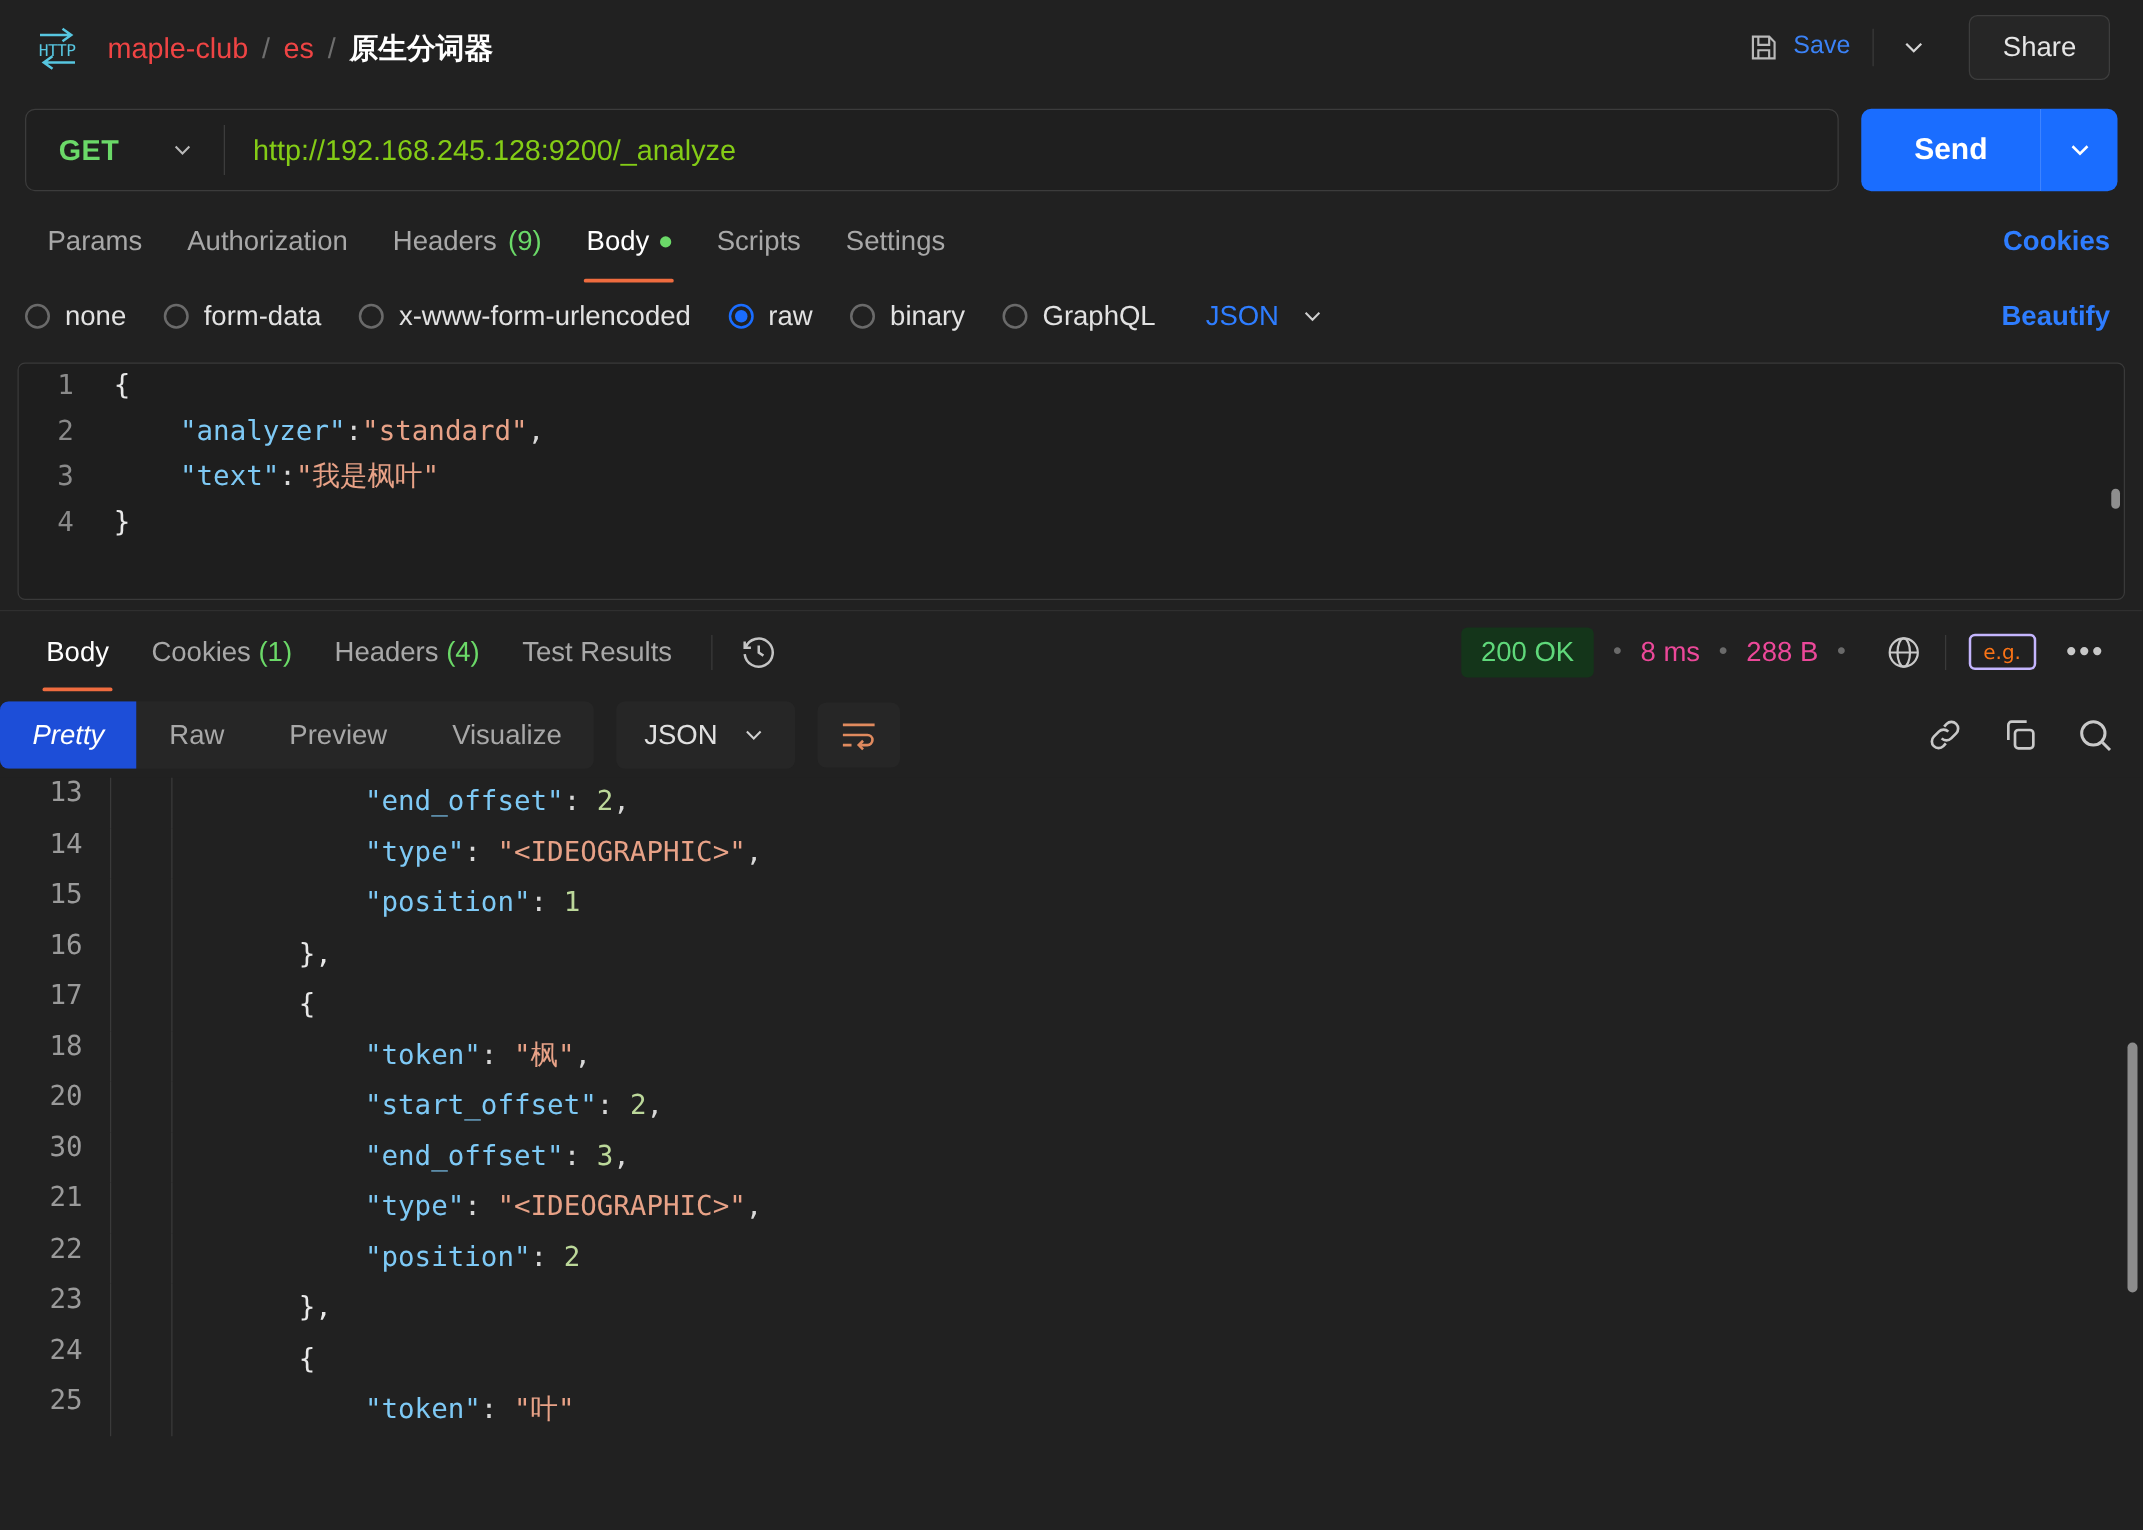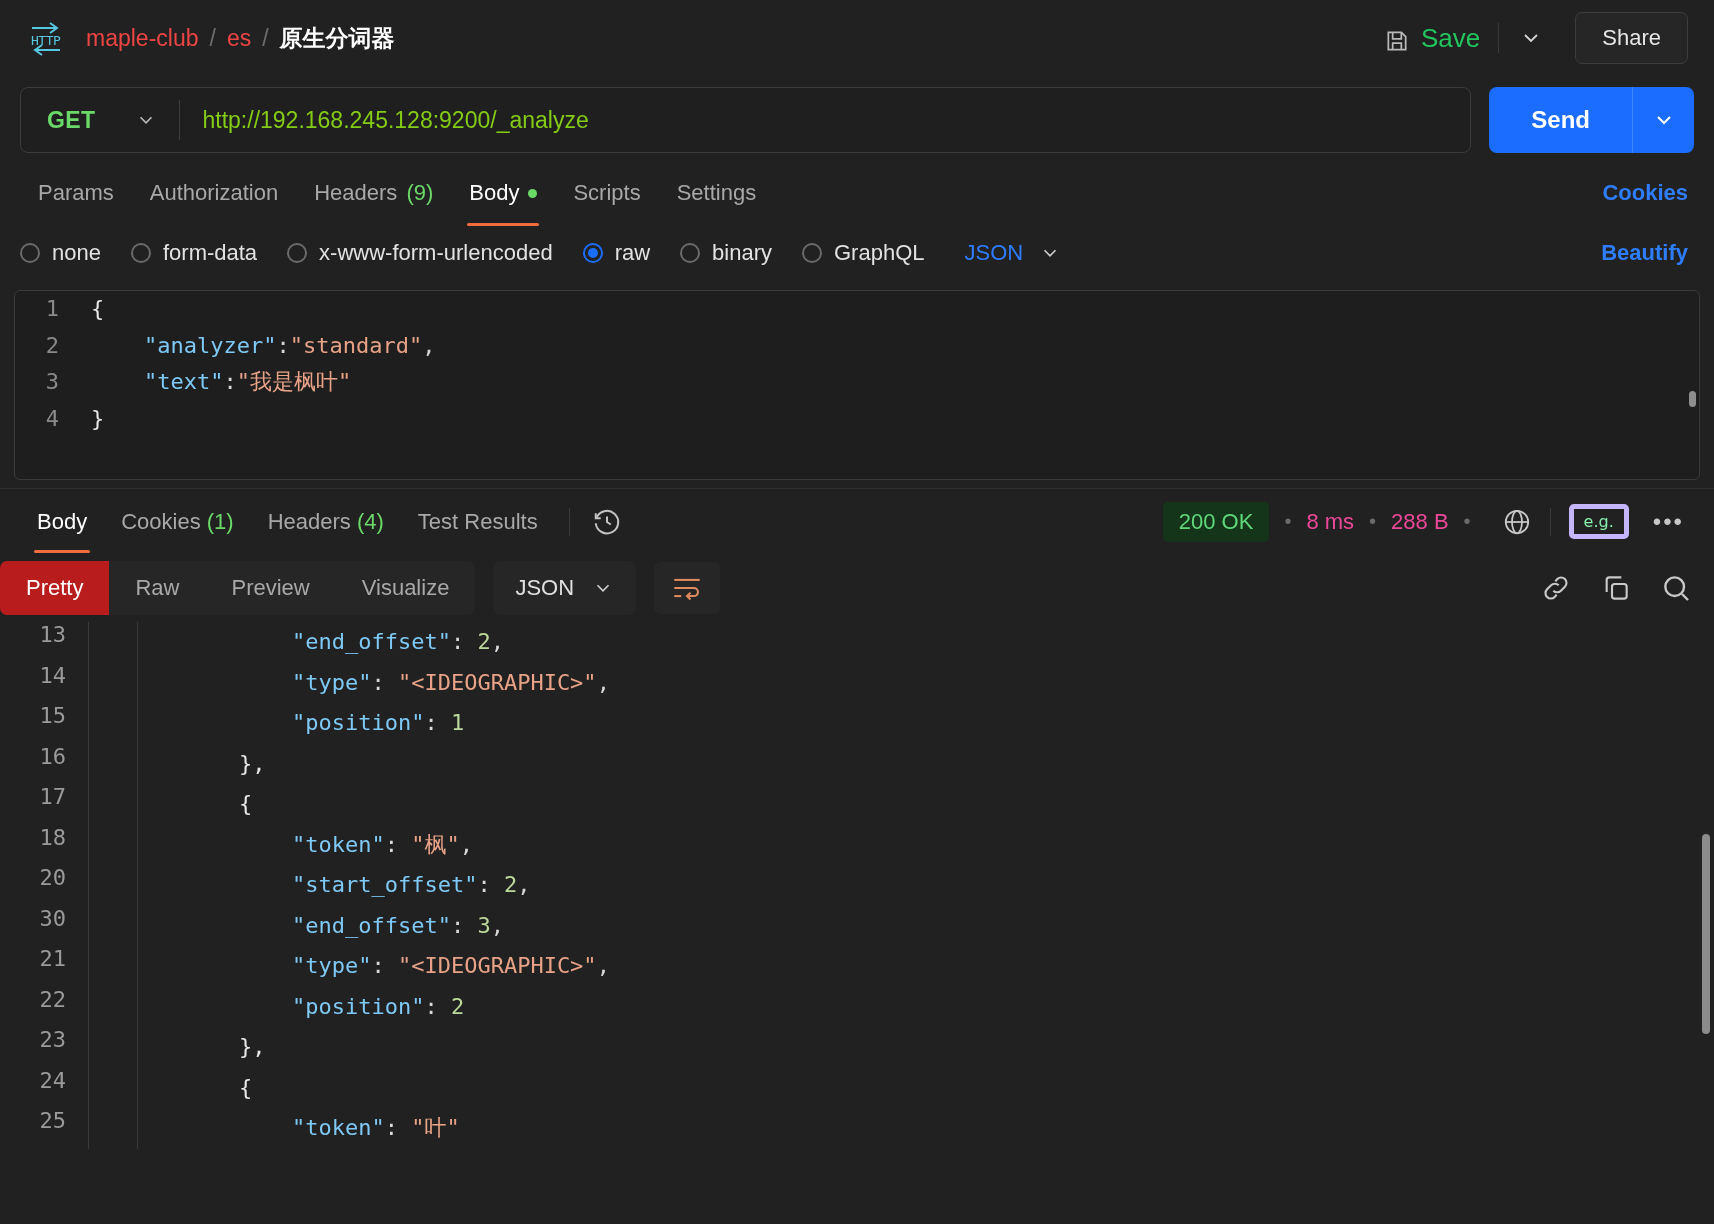--- a/index.html
+++ b/index.html
@@ -17,22 +17,22 @@
     height: 76px; display: flex; align-items: center;
     padding: 0 26px; background: #212121; flex: 0 0 76px;
   }
   .http-icon { width: 40px; height: 36px; margin-right: 20px; flex:0 0 auto; }
   .crumbs { display: flex; align-items: center; font-size: 23px; }
   .crumb-muted { color: #ef4444; }
   .crumb-sep { color: #6e6e6e; margin: 0 11px; }
   .crumb-active { color: #fff; font-weight: bold; }
   .header-right { margin-left: auto; display: flex; align-items: center; gap: 0; }
   .save-btn {
-    display: flex; align-items: flex-end; gap: 11px;
-    font-size: 26px; color: #22c55e; padding: 9px 12px; border-radius: 6px;
+    display: flex; align-items: flex-start; gap: 11px;
+    font-size: 20px; color: #3b82f6; padding: 9px 12px; border-radius: 6px;
     cursor: pointer;
   }
   .hdr-divider { width:1px; height:30px; background:#3a3a3a; margin: 0 6px; }
   .caret-btn { padding: 10px 14px; cursor:pointer; border-radius:6px; }
   .share-btn {
     margin-left: 18px; border: 1px solid #3d3d3d; border-radius: 7px;
     padding: 12px 26px; font-size: 22px; color: #e6e6e6; cursor: pointer;
     background:#262626;
   }
 
@@ -142,32 +142,32 @@
   .resp-meta { margin-left:auto; display:flex; align-items:center; gap:0; }
   .status-badge {
     background:#14351a; color:#5fd87a; font-size:22px; padding:7px 16px;
     border-radius:5px; cursor:pointer;
   }
   .dotsep { color:#6a6a6a; margin: 0 15px; font-size:20px; }
   .meta-txt { font-size:22px; color:#ec4899; cursor:pointer; }
   .meta-icon { margin-left: 16px; cursor:pointer; display:flex; align-items:center;}
   .meta-div { width:1px; height:28px; background:#3a3a3a; margin:0 18px; }
   .eg-box {
-    border:5px solid #c4b5fd; border-radius:5px; padding:3px 10px;
-    font-size:16px; color:#86efac; cursor:pointer; font-family:"DejaVu Sans", sans-serif;
+    border:2px solid #c4b5fd; border-radius:5px; padding:3px 10px;
+    font-size:16px; color:#f97316; cursor:pointer; font-family:"DejaVu Sans", sans-serif;
   }
   .dots-btn { padding: 6px 10px; margin-left: 14px; cursor:pointer; color:#c8c8c8; font-size:24px; letter-spacing:2px;}
 
   
   .resp-toolbar { display:flex; align-items:center; padding: 6px 0 6px 0; flex: 0 0 68px; }
   .seg-group { display:flex; background:#262626; border-radius:7px; overflow:hidden; margin-left: 0; }
   .seg {
     font-size:22px; color:#a8a8a8; padding: 14px 26px; cursor:pointer;
   }
-  .seg.active { background:#b91c1c; color:#fff; }
+  .seg.active { background:#1d4ed8; color:#fff;font-style:italic; }
   .pill {
     background:#262626; border-radius:7px; margin-left:18px; padding:14px 22px;
     display:flex; align-items:center; gap:18px; font-size:22px; color:#e0e0e0; cursor:pointer;
   }
   .wrapbtn {
     background:#262626; border-radius:7px; margin-left:18px; padding:13px 18px; cursor:pointer;
     display:flex; align-items:center;
   }
   .toolbar-right { margin-left:auto; display:flex; align-items:center; gap:28px; padding-right: 22px;}
   .tb-icon { cursor:pointer; display:flex; align-items:center; }

